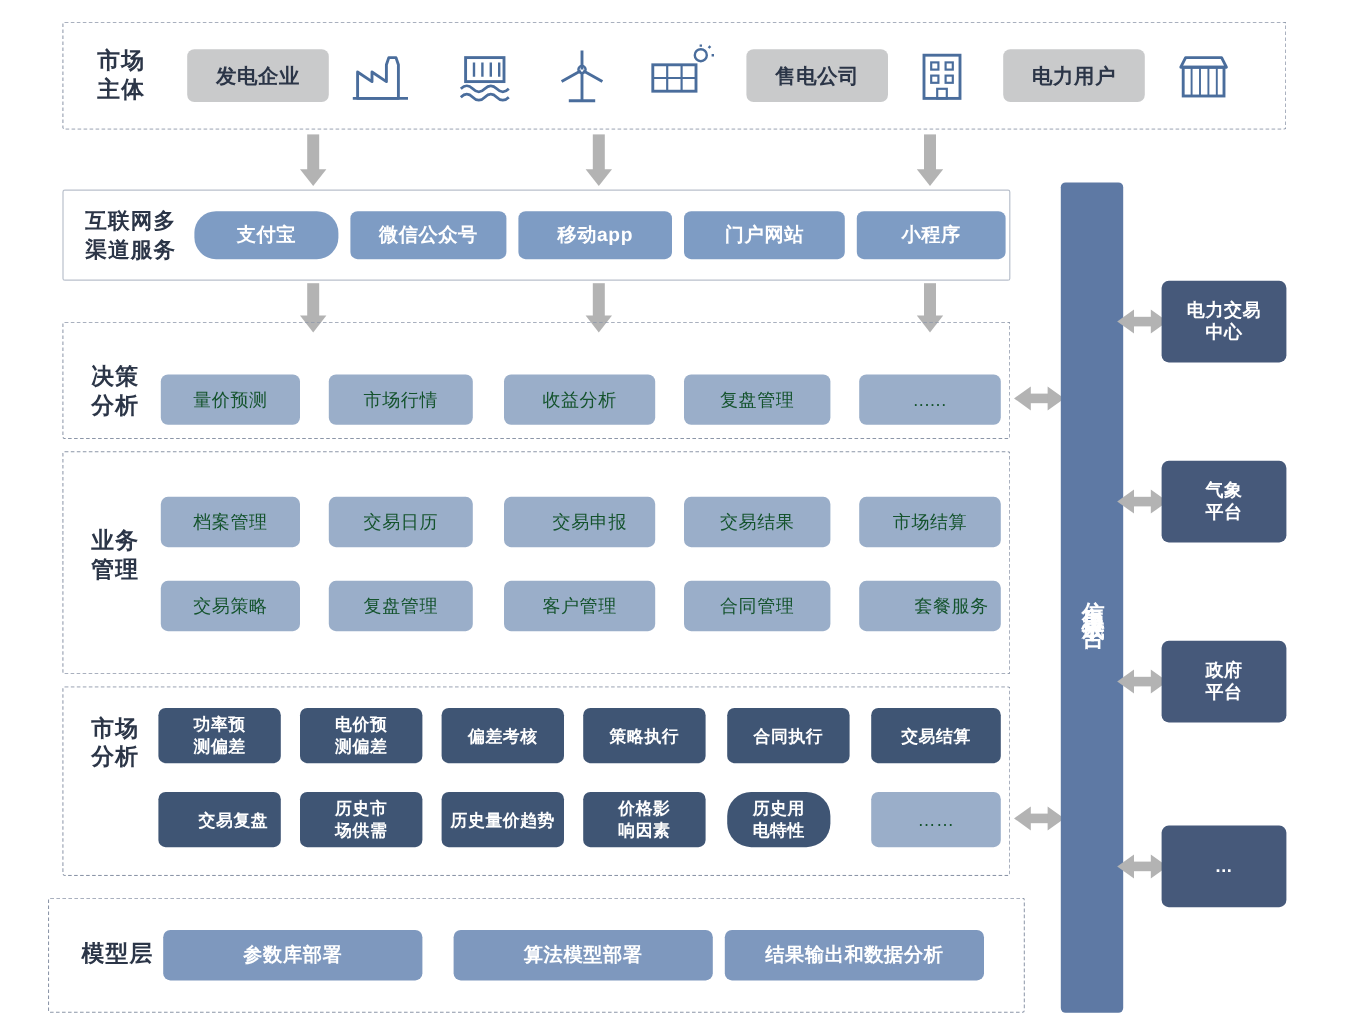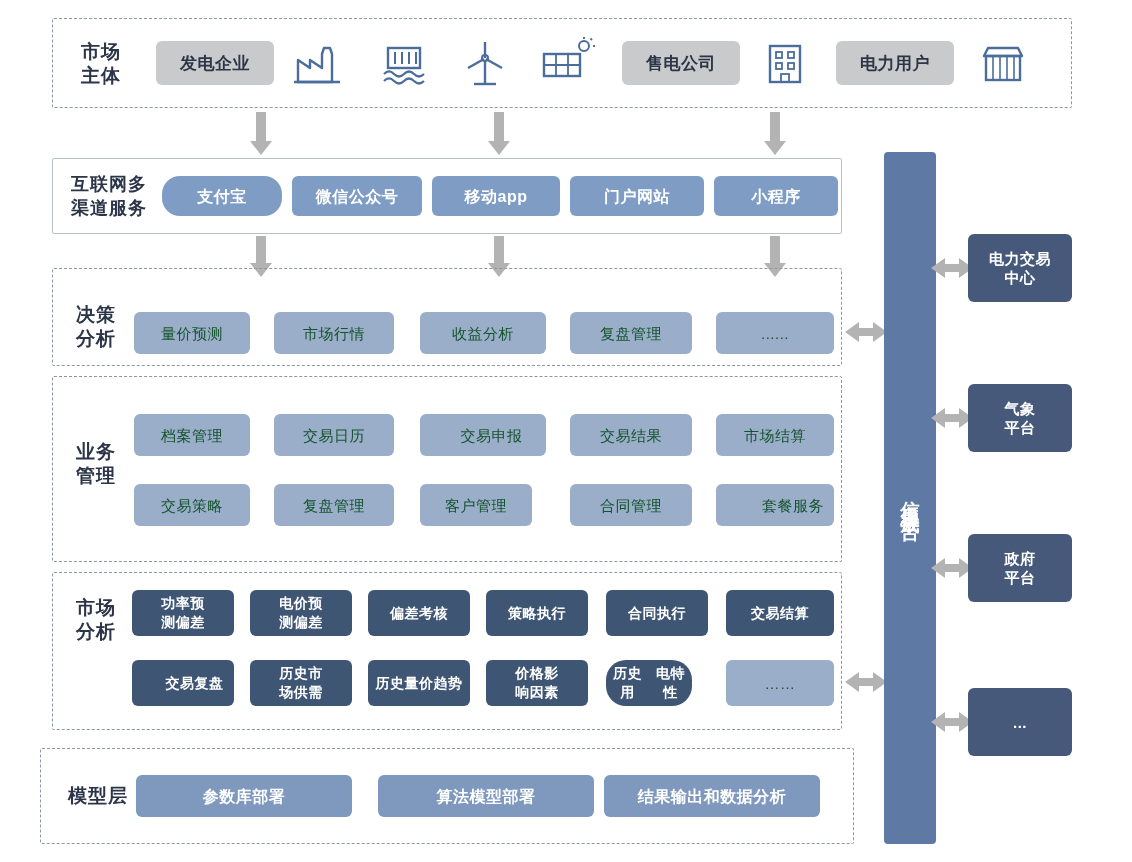--- a/index.html
+++ b/index.html
@@ -291,21 +291,21 @@
   </div>
 
   <div class="chip chip-steel" style="left:134px; top:414px; width:116px; height:42px;">档案管理</div>
   <div class="chip chip-steel" style="left:274px; top:414px; width:120px; height:42px;">交易日历</div>
   <div class="chip chip-steel" style="left:420px; top:414px; width:126px; height:42px;padding-left:17px;">交易申报</div>
   <div class="chip chip-steel" style="left:570px; top:414px; width:122px; height:42px;">交易结果</div>
   <div class="chip chip-steel" style="left:716px; top:414px; width:118px; height:42px;">市场结算</div>
 
   <div class="chip chip-steel" style="left:134px; top:484px; width:116px; height:42px;">交易策略</div>
   <div class="chip chip-steel" style="left:274px; top:484px; width:120px; height:42px;">复盘管理</div>
-  <div class="chip chip-steel" style="left:420px; top:484px; width:112px; height:42px;">客户管理</div>
+  <div class="chip chip-steel" style="left:420px; top:484px; width:126px; height:42px;">客户管理</div>
   <div class="chip chip-steel" style="left:570px; top:484px; width:122px; height:42px;">合同管理</div>
   <div class="chip chip-steel" style="left:716px; top:484px; width:118px; height:42px;padding-left:36px;">套餐服务</div>
 
   <div class="dashed-box" style="left:52px; top:572px; width:790px; height:158px;"></div>
 
   <div class="row-label" style="left:68px; top:588px; width:56px; top:596px;">
     <div>市场</div>
     <div>分析</div>
   </div>
 
@@ -328,21 +328,21 @@
     <span>场供需</span>
   </div>
   <div class="chip chip-dark" style="left:368px; top:660px; width:102px; height:46px; flex-direction:row;">
     <span>历史量</span>
     <span>价趋势</span>
   </div>
   <div class="chip chip-dark" style="left:486px; top:660px; width:102px; height:46px; flex-direction:column;">
     <span>价格影</span>
     <span>响因素</span>
   </div>
-  <div class="chip chip-dark" style="left:606px; top:660px; width:86px; height:46px; flex-direction:row;border-radius:20px;">
+  <div class="chip chip-dark" style="left:606px; top:660px; width:86px; height:46px; flex-direction:column;border-radius:20px;">
     <span>历史用</span>
     <span>电特性</span>
   </div>
   <div class="chip chip-steel" style="left:726px; top:660px; width:108px; height:46px;">……</div>
 
   <div class="arrow-lr" style="left:858px; top:678px; width:16px;"></div>
 
   <div class="dashed-box" style="left:40px; top:748px; width:814px; height:96px;"></div>
 
   <div class="row-label" style="left:58px; top:784px; width:80px;">模型层</div>

